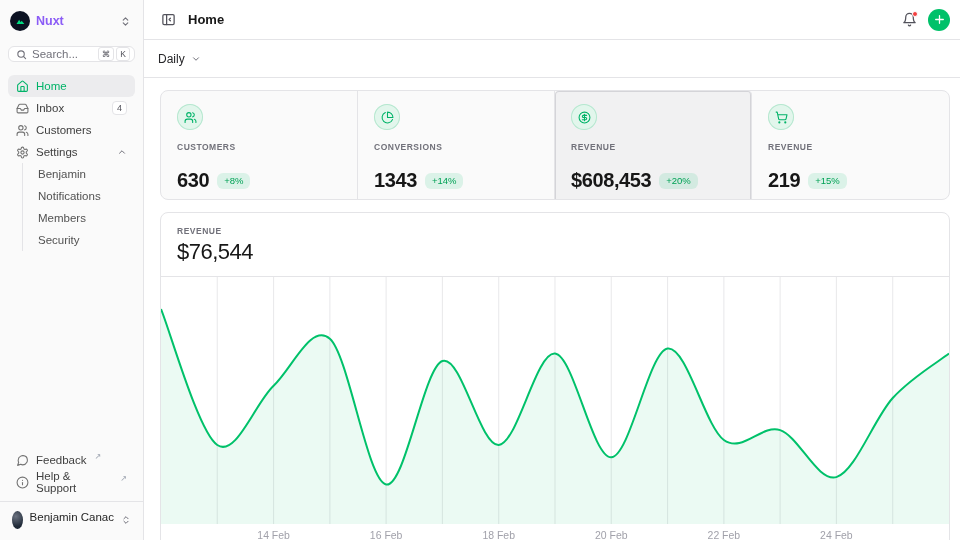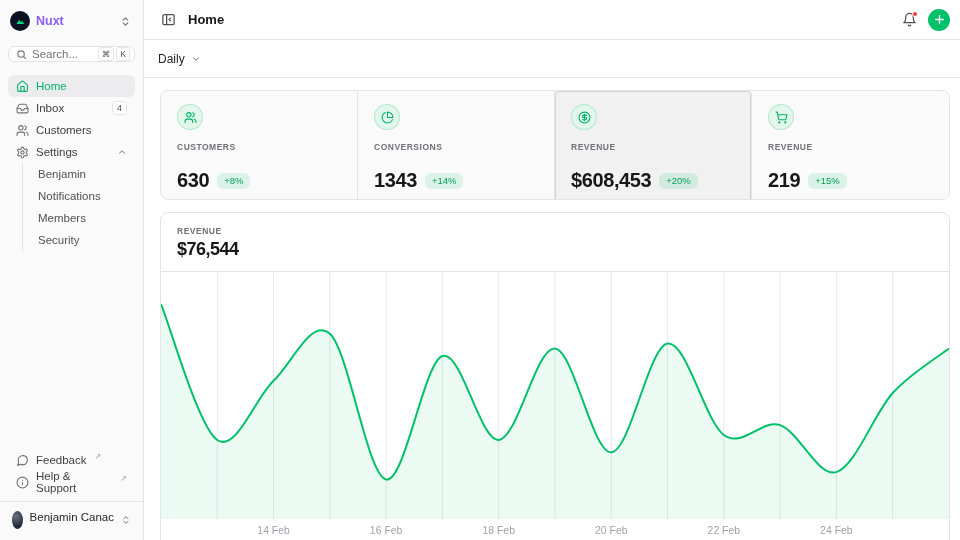--- a/index.html
+++ b/index.html
@@ -75,21 +75,21 @@
   .stat-value-row { margin-top:17px; display:flex; align-items:center; gap:8px; }
   .stat-value { font-size:20px; font-weight:700; letter-spacing:-.4px; color:#171717; }
   .delta-badge { font-size:9.5px; font-weight:500; color:#00a155; background:rgba(0,193,106,.12);
     padding:2.5px 7px; border-radius:6px; }
 
   
   .chart-card { margin-top:12px; border:1px solid #e4e4e7; border-radius:8px; background:#fff;
     height:400px; overflow:hidden; }
   .chart-head { padding:13px 16px 11px; border-bottom:1px solid #e4e4e7; }
   .chart-label { font-size:8.5px; font-weight:600; letter-spacing:.5px; color:#71717a; }
-  .chart-value { margin-top:3px; font-size:18px; font-weight:700; letter-spacing:-.5px; color:#171717; }
+  .chart-value { margin-top:3px; font-size:22px; font-weight:400; letter-spacing:-.5px; color:#171717; }
   .chart-plot { width:100%; height:268px; display:block; }
 </style>
 </head>
 <body>
 
 <div class="app">
 
   <aside class="sidebar">
     <div class="ws-row">
       <span class="logo-circle">

